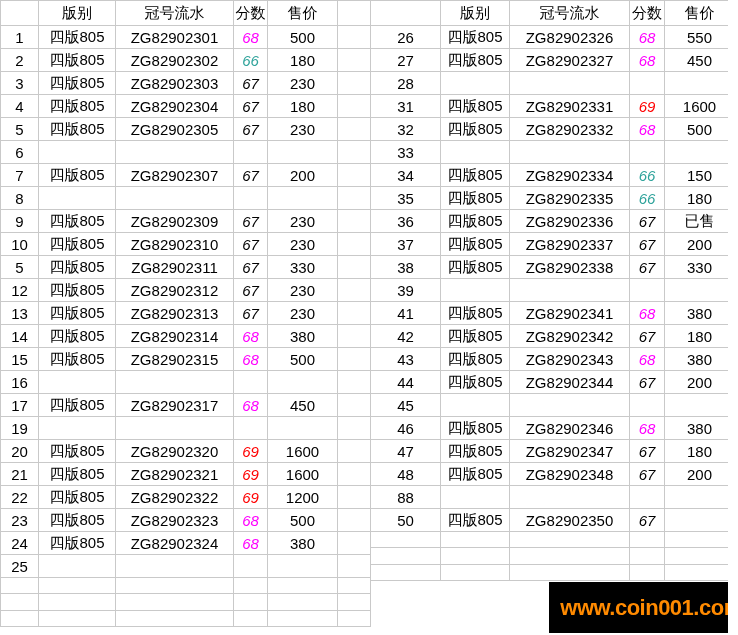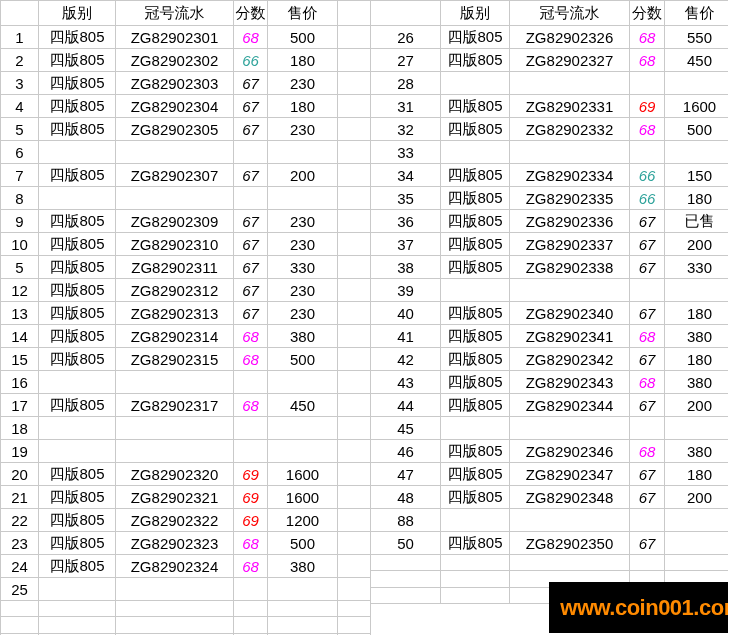--- a/index.html
+++ b/index.html
@@ -208,28 +208,20 @@
         </tr>
         <tr class="dr">
           <td class="rownum">17</td>
           <td class="version">四版805</td>
           <td class="serial">ZG82902317</td>
           <td class="score" style="color: rgb(255, 0, 255);">68</td>
           <td class="price">450</td>
           <td class="gap"></td>
         </tr>
         <tr class="dr">
-          <td class="rownum">18</td>
-          <td class="version"></td>
-          <td class="serial"></td>
-          <td class="score"></td>
-          <td class="price"></td>
-          <td class="gap"></td>
-        </tr>
-        <tr class="dr">
           <td class="rownum">19</td>
           <td class="version"></td>
           <td class="serial"></td>
           <td class="score"></td>
           <td class="price"></td>
           <td class="gap"></td>
         </tr>
         <tr class="dr">
           <td class="rownum">20</td>
           <td class="version">四版805</td>
@@ -413,28 +405,20 @@
         </tr>
         <tr class="dr">
           <td class="rownum">39</td>
           <td class="version"></td>
           <td class="serial"></td>
           <td class="score"></td>
           <td class="price"></td>
           <td class="gap"></td>
         </tr>
         <tr class="dr">
-          <td class="rownum">40</td>
-          <td class="version">四版805</td>
-          <td class="serial">ZG82902340</td>
-          <td class="score" style="color: rgb(0, 0, 0);">67</td>
-          <td class="price">180</td>
-          <td class="gap"></td>
-        </tr>
-        <tr class="dr">
           <td class="rownum">41</td>
           <td class="version">四版805</td>
           <td class="serial">ZG82902341</td>
           <td class="score" style="color: rgb(255, 0, 255);">68</td>
           <td class="price">380</td>
           <td class="gap"></td>
         </tr>
         <tr class="dr">
           <td class="rownum">42</td>
           <td class="version">四版805</td>

